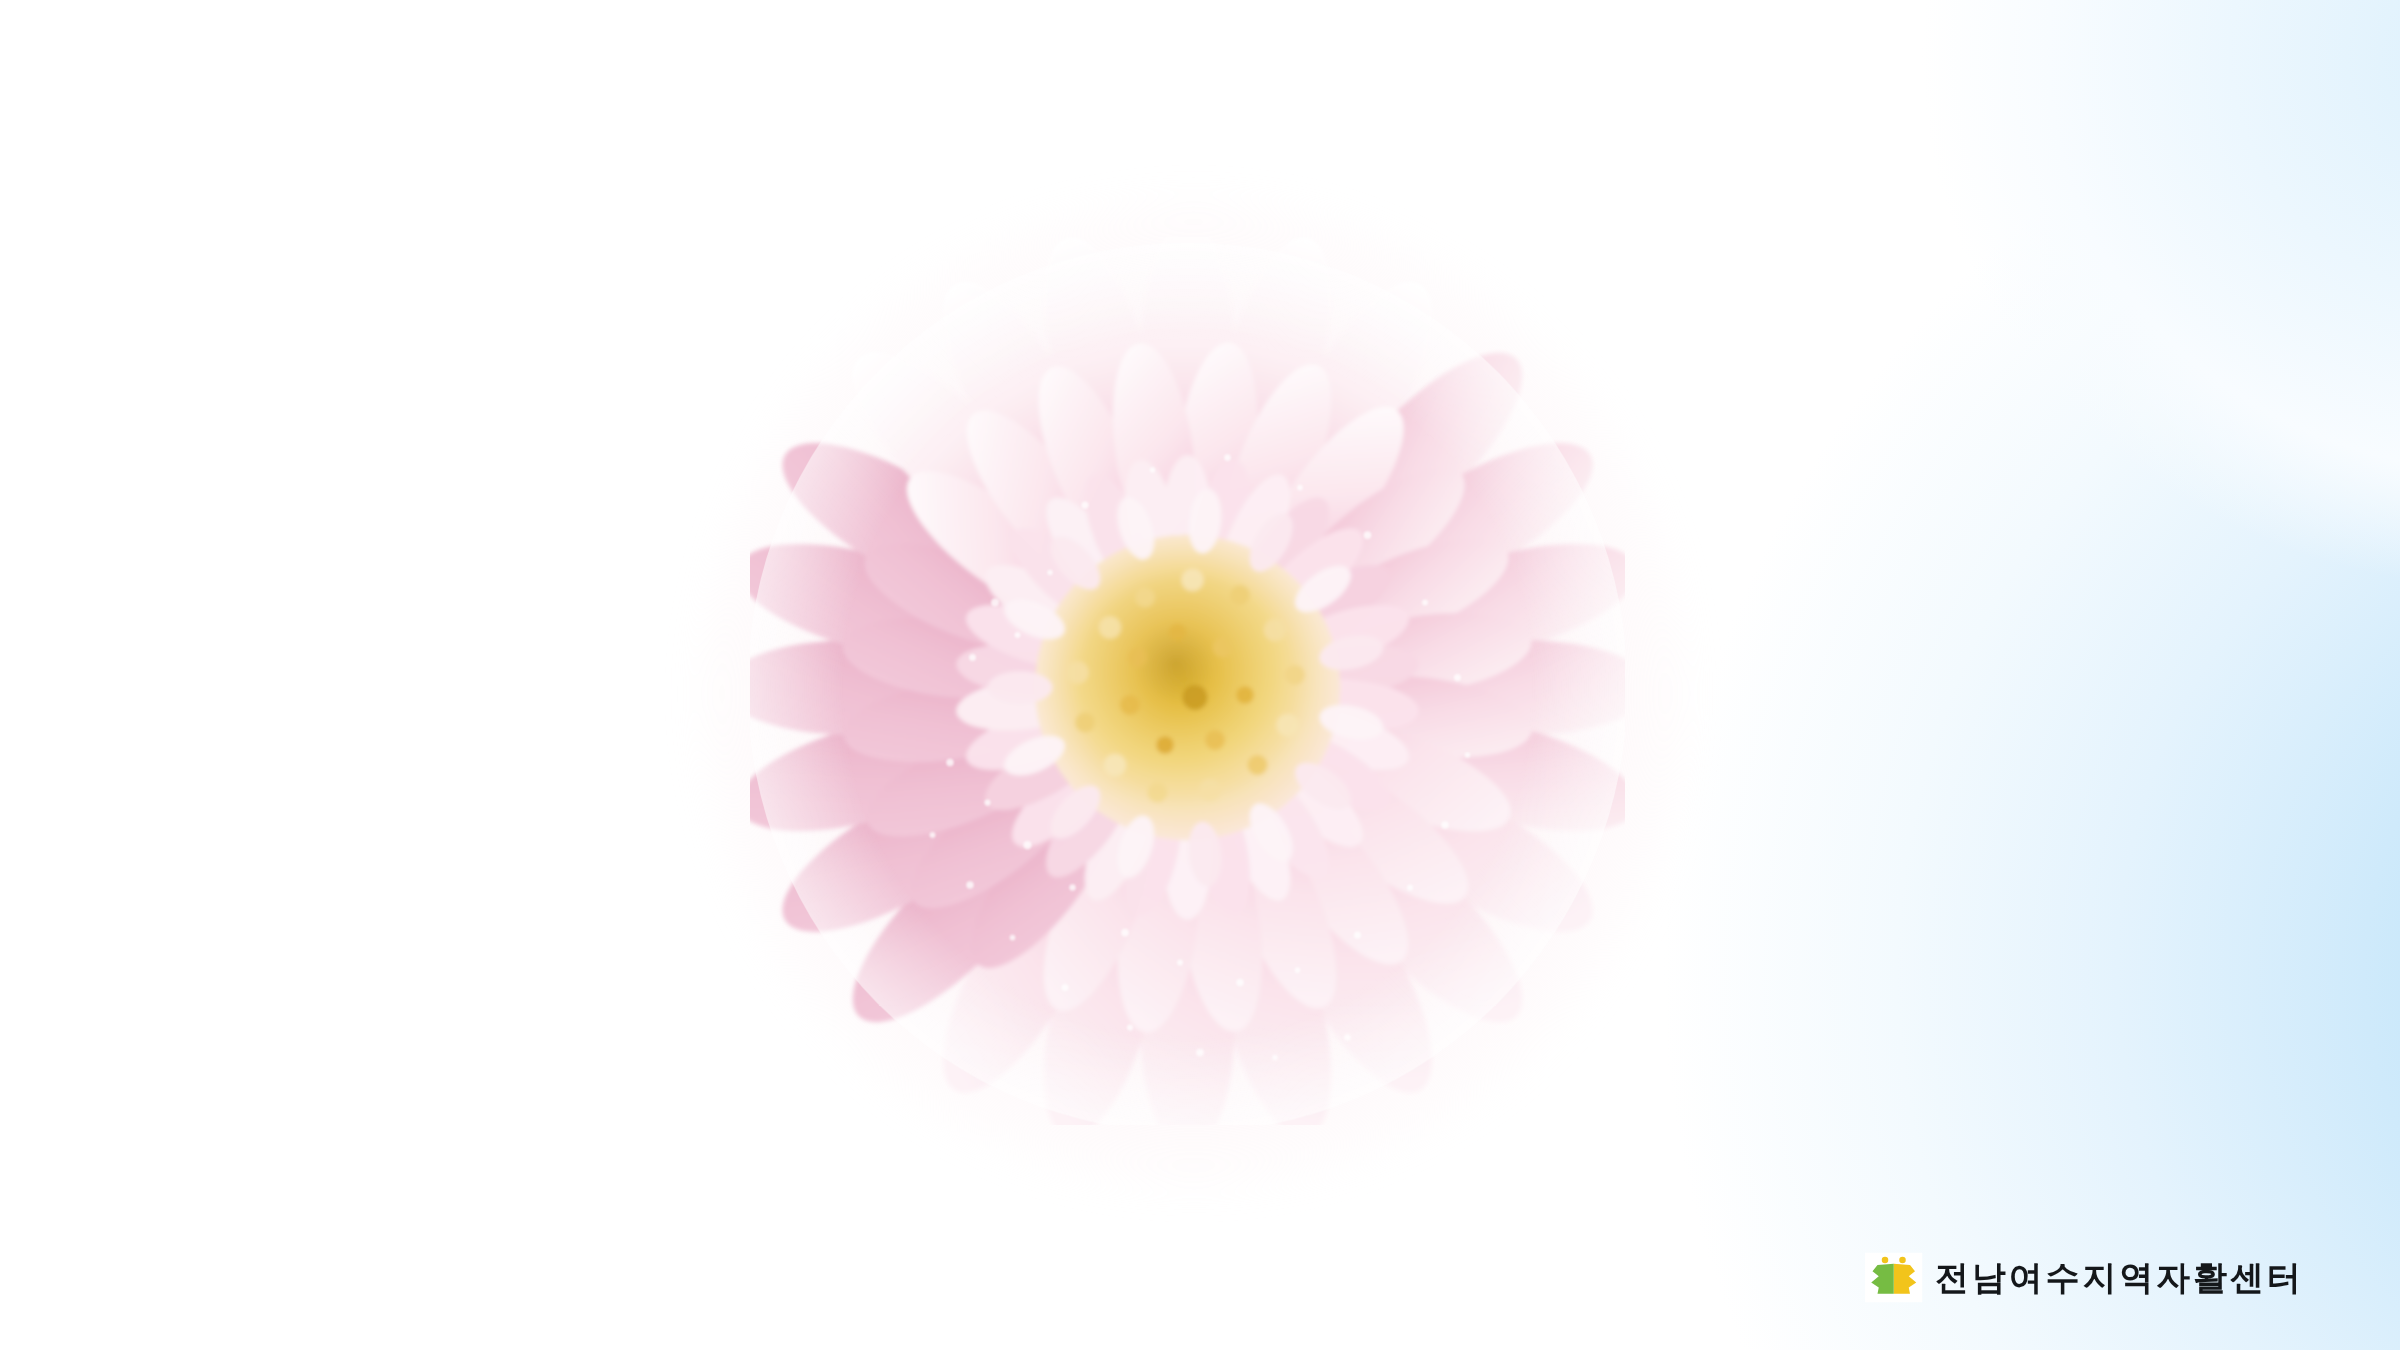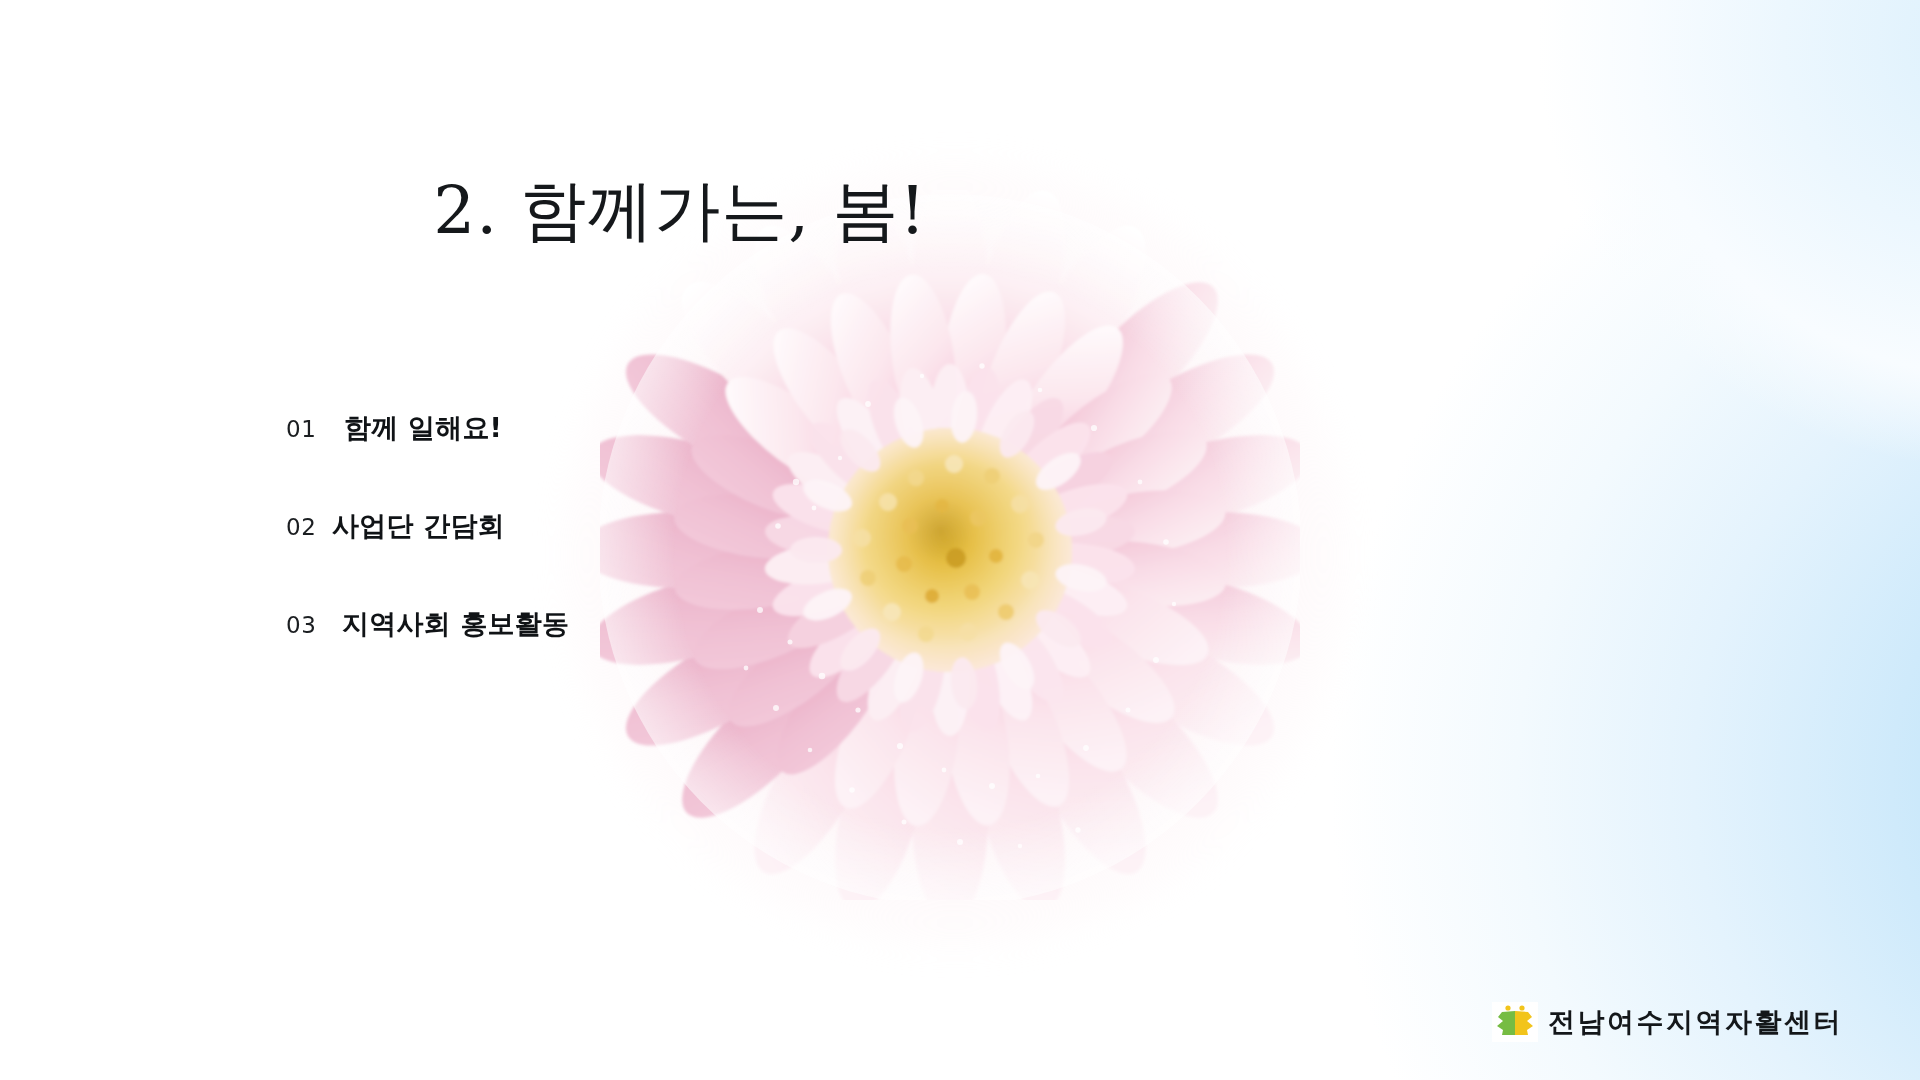--- a/index.html
+++ b/index.html
@@ -405,40 +405,21 @@
           <circle cx="360" cy="652" r="3.0" fill="#ffffff"></circle>
           <circle cx="420" cy="656" r="2.2" fill="#ffffff"></circle>
           <circle cx="478" cy="640" r="2.7" fill="#ffffff"></circle>
         </g>
 
         <ellipse cx="350" cy="360" rx="352" ry="356" fill="url(#edgeSoft)"></ellipse>
       </svg>
     </div>
   </div>
 
-  <h1 id="slide-title">2. 함께가는, 봄!</h1>
-
-  <div id="agenda-list">
-
-    <div class="agenda-item i0">
-      <span class="agenda-num">01</span>
-      <span class="agenda-label">함께 일해요!</span>
-    </div>
-
-    <div class="agenda-item i1">
-      <span class="agenda-num">02</span>
-      <span class="agenda-label">사업단 간담회</span>
-    </div>
-
-    <div class="agenda-item i2">
-      <span class="agenda-num">03</span>
-      <span class="agenda-label">지역사회 홍보활동</span>
-    </div>
-
-  </div>
+
 
   <div id="footer-logo">
     <span class="logo-mark">
       <svg viewBox="0 0 46 40" xmlns="http://www.w3.org/2000/svg" aria-hidden="true">
         <rect x="0" y="0" width="46" height="40" fill="#ffffff"></rect>
 
         <circle cx="16" cy="6" r="2.6" fill="#f2c41b"></circle>
         <circle cx="30" cy="6" r="2.6" fill="#f2c41b"></circle>
 
         <path d="M23 9 L36 10 L40 15 L35 19 L41 24 L35 28 L36 33 L23 33 Z" fill="#f2c41b"></path>

